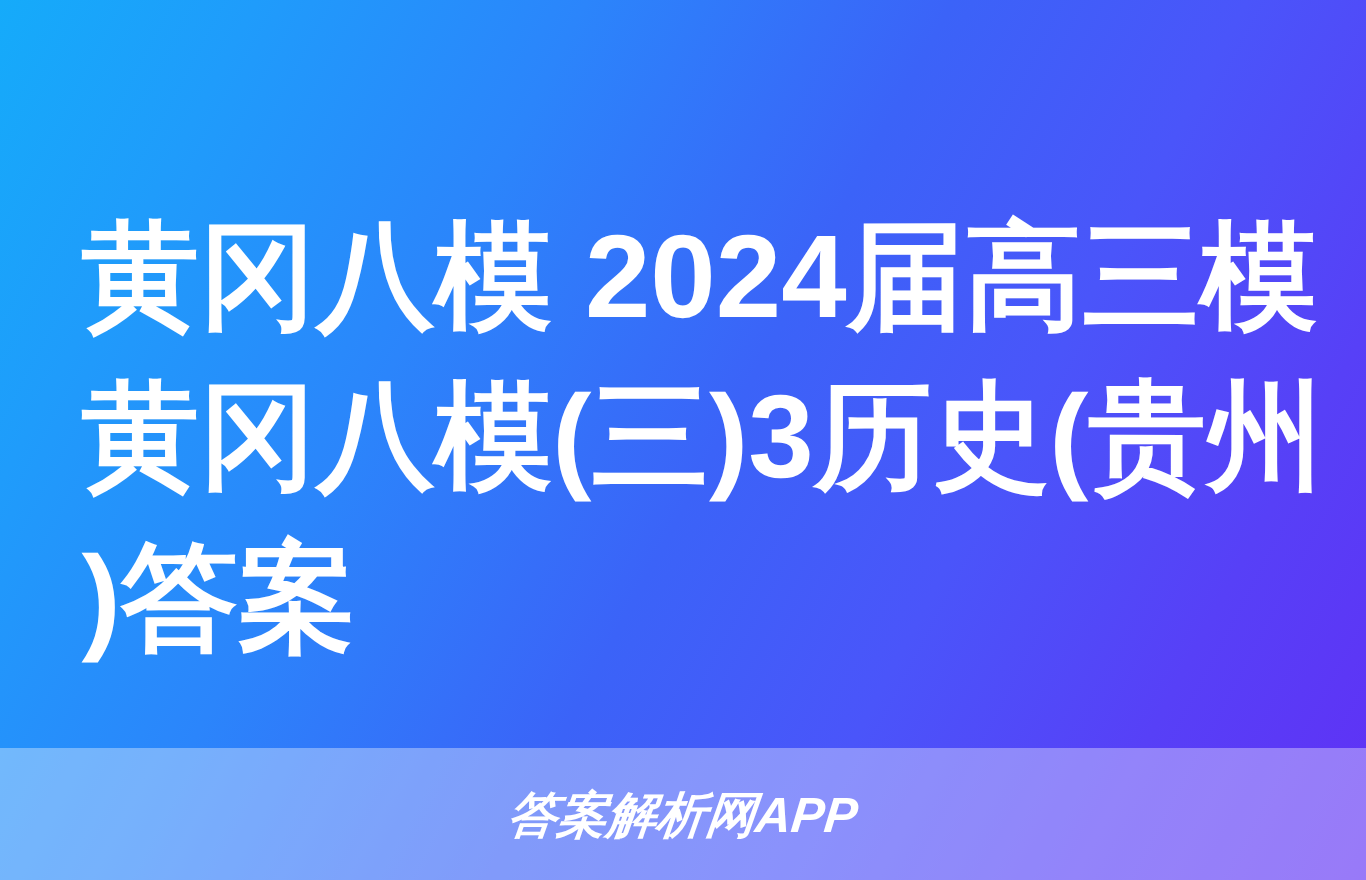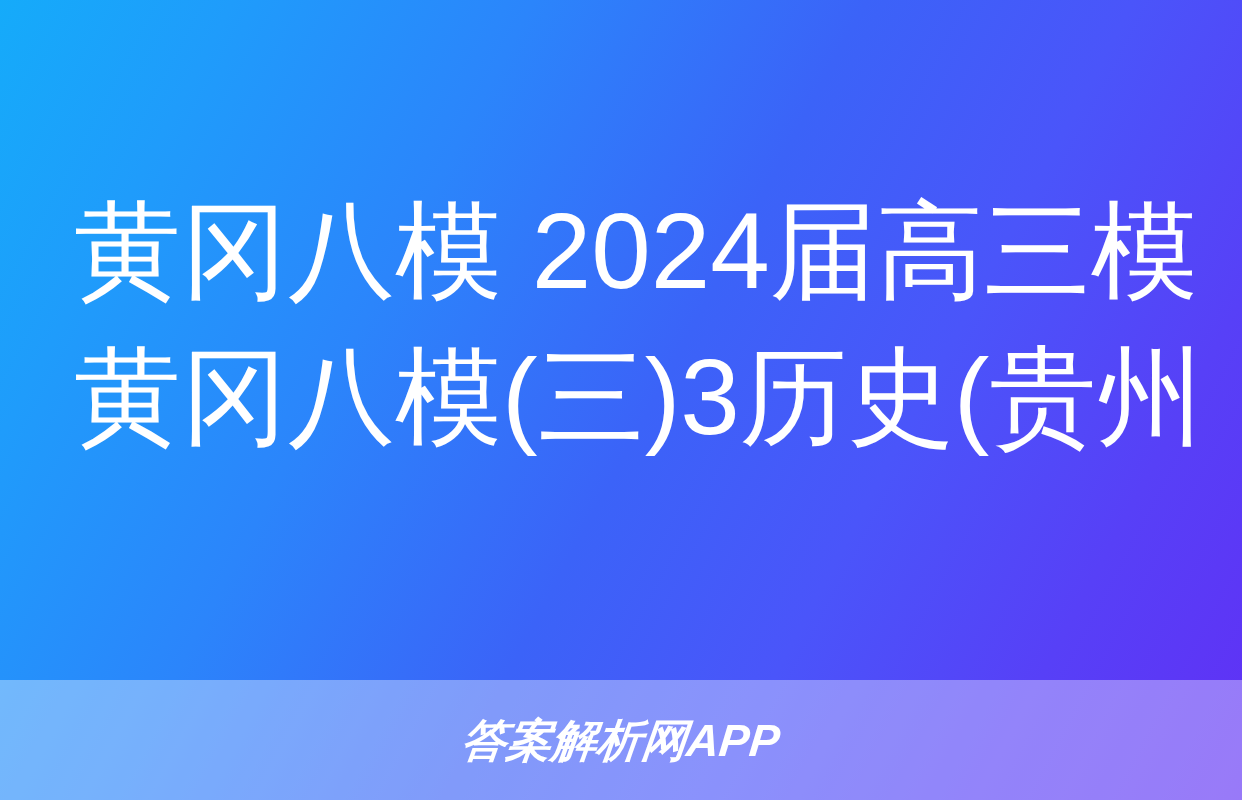--- a/index.html
+++ b/index.html
@@ -37,21 +37,21 @@
     top: 178px;
     padding: 0 74px;
     box-sizing: border-box;
     text-align: center;
   }
 
   .title-line {
     display: block;
     color: #ffffff;
     font-size: 107px;
-    font-weight: 400;
+    font-weight: 700;
     line-height: 146px;
     letter-spacing: 0px;
     white-space: nowrap;
     text-align: left;
   }
 
   
   .footer-band {
     position: absolute;
     left: 0;
@@ -76,19 +76,20 @@
   }
 </style>
 </head>
 <body>
 
 <div class="canvas">
 
   <div class="title-block">
     <span class="title-line">黄冈八模 2024届高三模</span>
     <span class="title-line">黄冈八模(三)3历史(贵州</span>
+    <span class="title-line">)答案</span>
   </div>
 
   <div class="footer-band">
     <span class="watermark">答案解析网APP</span>
   </div>
 
 </div>
 
 </body></html>

